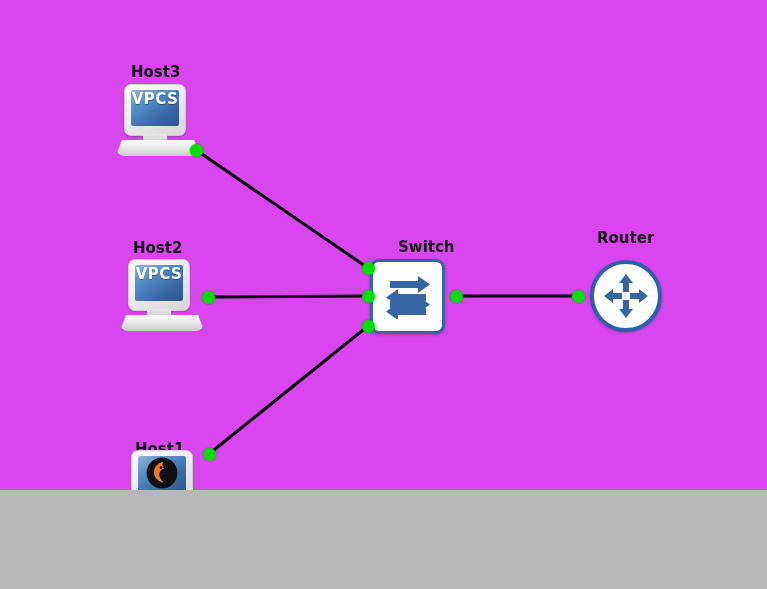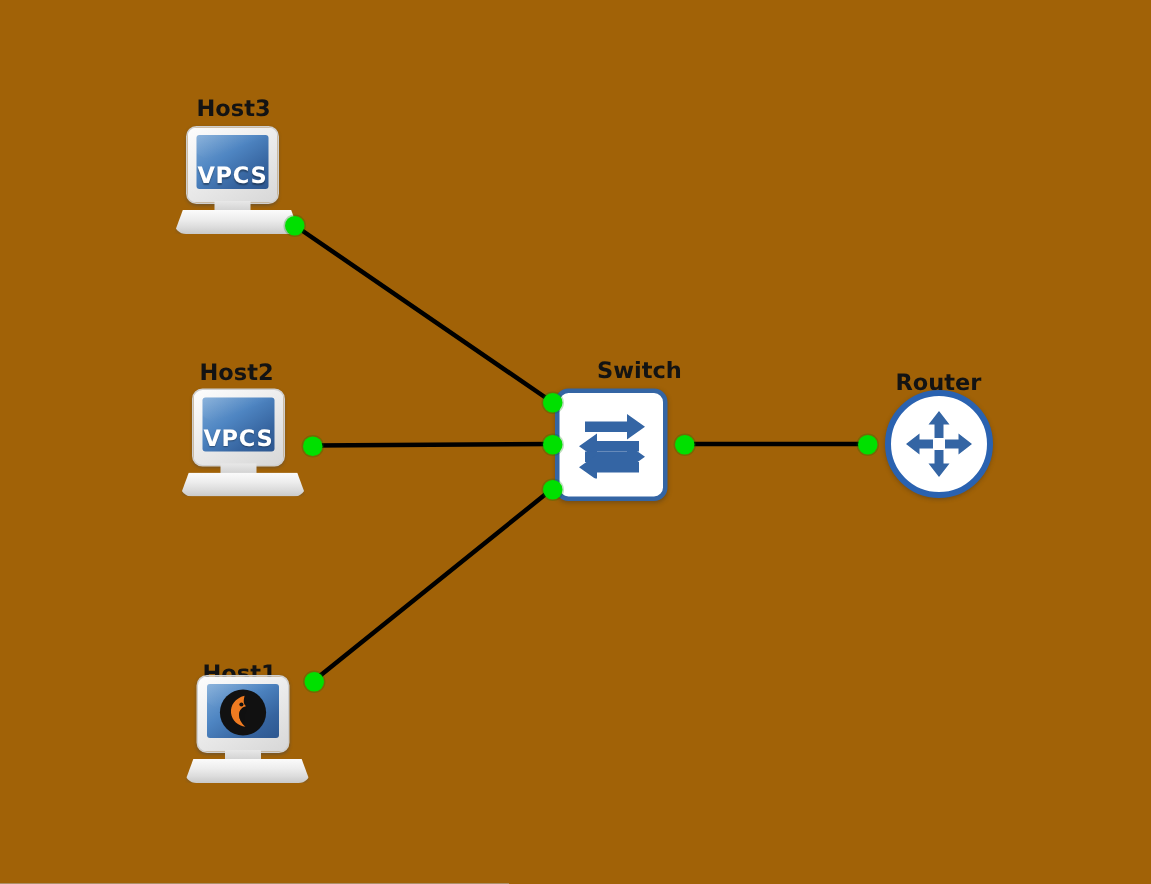--- a/index.html
+++ b/index.html
@@ -4,22 +4,22 @@
 <title>Network Topology</title>
 <style>
   html, body {
     margin: 0;
     padding: 0;
     background: #b8b8b8;
   }
   #canvas {
     position: relative;
     width: 767px;
-    height: 589px;
-    background: #a16207;
+    height: 490px;
+    background: #d946ef;
     overflow: hidden;
     font-family: "DejaVu Sans", "Liberation Sans", sans-serif;
   }
   #links {
     position: absolute;
     left: 0; top: 0;
     width: 767px;
     height: 589px;
     pointer-events: none;
   }
@@ -66,21 +66,21 @@
     position: absolute;
     left: 6px;
     top: 5px;
     right: 6px;
     bottom: 9px;
     border-radius: 2px;
     background: linear-gradient(145deg, #6f9fd0 0%, #4a7fbc 38%, #36649f 62%, #втора 100%);
     background: linear-gradient(145deg, #7ba8d6 0%, #4e85c2 40%, #36649f 75%, #2d5790 100%);
     overflow: hidden;
     display: flex;
-    align-items: flex-end;
+    align-items: flex-start;
     justify-content: center;
   }
   .pc-screen::after {
     content: "";
     position: absolute;
     left: -10%;
     top: -60%;
     width: 120%;
     height: 110%;
     background: linear-gradient(160deg, rgba(255,255,255,0.30) 0%, rgba(255,255,255,0.06) 55%, rgba(255,255,255,0) 70%);
@@ -227,21 +227,21 @@
 
           <path d="M8 26 h28 v-5 l12 8.5 -12 8.5 v-5 h-28 z"></path>
 
           <path d="M44 39 h-28 v-5 l-12 8.5 12 8.5 v-5 h28 z" transform="translate(0,-6)"></path>
         </g>
       </svg>
     </div>
   </div>
 
   <div class="node">
-    <div class="node-label" id="label-router" style="left: 597px; top: 246px;">Router</div>
+    <div class="node-label" id="label-router" style="left: 597px; top: 229px;">Router</div>
     <div class="router-circle" id="circle-router" style="left: 590px; top: 260px;">
       <svg width="46" height="46" viewBox="0 0 46 46">
         <g fill="#3465a4">
 
           <path d="M23 1 l7 9 h-4 v9 h-6 v-9 h-4 z"></path>
 
           <path d="M23 45 l7 -9 h-4 v-9 h-6 v9 h-4 z"></path>
 
           <path d="M1 23 l9 -7 v4 h9 v6 h-9 v4 z"></path>
 

